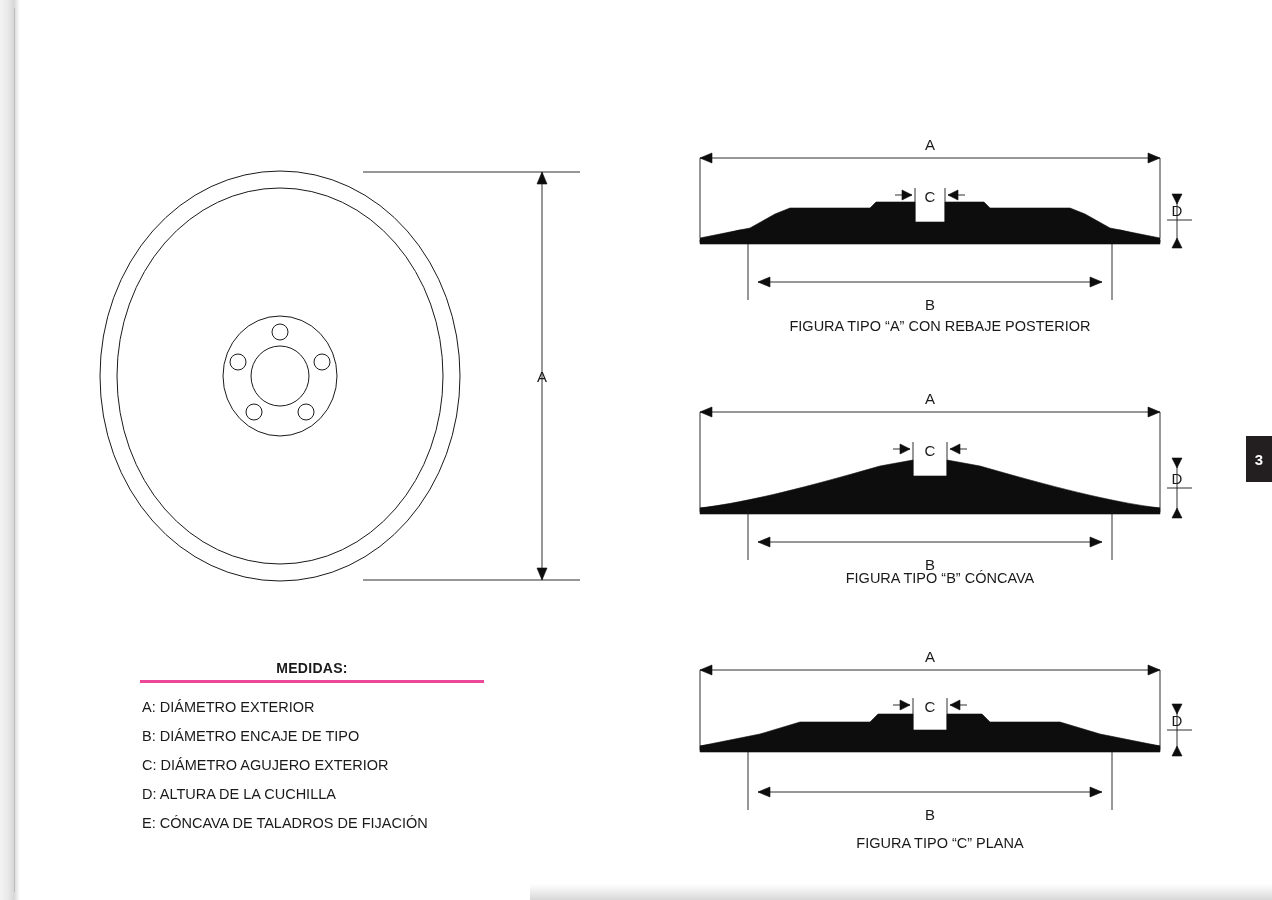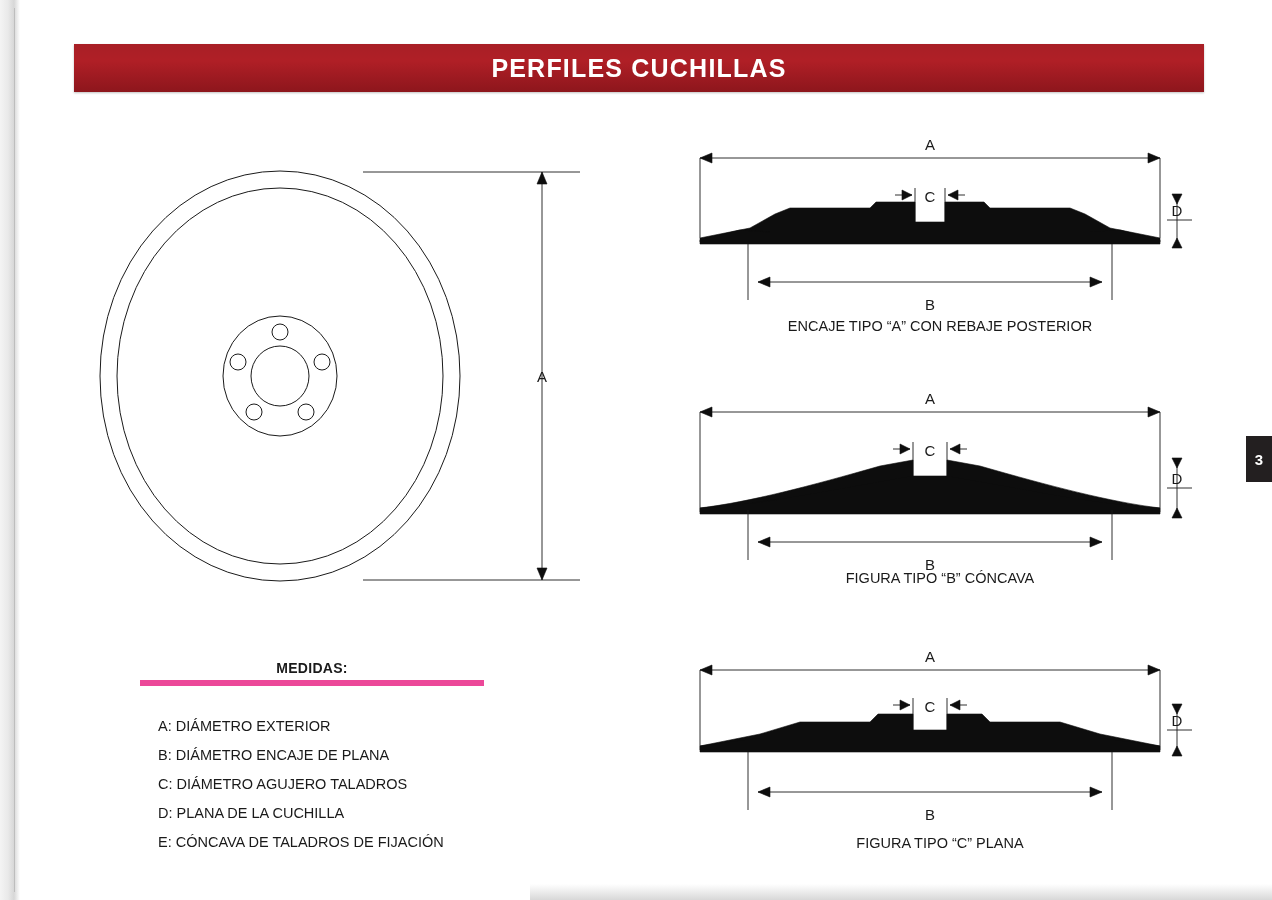--- a/index.html
+++ b/index.html
@@ -98,26 +98,26 @@
     left: 140px;
     top: 660px;
     width: 360px;
   }
   .measures-title {
     text-align: center;
     font-size: 14px;
     font-weight: bold;
     letter-spacing: .3px;
     padding-bottom: 4px;
-    border-bottom: 6px solid #ec4899;
+    border-bottom: 3px solid #ec4899;
     width: 344px;
   }
   .measures ul {
     list-style: none;
-    margin: 16px;
+    margin: 0;
     padding: 10px 0 0 2px;
   }
   .measures li {
     font-size: 14.5px;
     line-height: 29px;
     white-space: nowrap;
   }
 
   
   .figure {
@@ -148,23 +148,20 @@
 </style>
 </head>
 <body>
 
 <div class="page">
 
   <div class="gutter"></div>
   <div class="gutter-line"></div>
   <div class="bottom-shadow"></div>
 
-  <div class="banner">
-    <span class="banner-title">PERFILES CUCHILLAS</span>
-  </div>
 
   <div class="page-tab">3</div>
 
   <div class="front-view">
     <svg width="520" height="460" viewBox="0 0 520 460">
 
       <ellipse class="ln" cx="200" cy="226" rx="180" ry="205"></ellipse>
       <ellipse class="ln" cx="200" cy="226" rx="163" ry="188"></ellipse>
 
       <ellipse class="ln" cx="200" cy="226" rx="57" ry="60"></ellipse>
@@ -184,23 +181,23 @@
       <polygon class="blade" points="462,22 457,34 467,34"></polygon>
       <polygon class="blade" points="462,430 457,418 467,418"></polygon>
       <text class="txt txt-c" x="462" y="232" dx="0">A</text>
     </svg>
   </div>
 
   <div class="measures">
     <div class="measures-title">MEDIDAS:</div>
     <ul>
       <li>A: DIÁMETRO EXTERIOR</li>
-      <li>B: DIÁMETRO ENCAJE DE PLANA</li>
-      <li>C: DIÁMETRO AGUJERO TALADROS</li>
-      <li>D: PLANA DE LA CUCHILLA</li>
+      <li>B: DIÁMETRO ENCAJE DE TIPO</li>
+      <li>C: DIÁMETRO AGUJERO EXTERIOR</li>
+      <li>D: ALTURA DE LA CUCHILLA</li>
       <li>E: CÓNCAVA DE TALADROS DE FIJACIÓN</li>
     </ul>
   </div>
 
   <div class="figure fig1">
     <svg width="520" height="200" viewBox="0 0 520 200">
 
       <line class="thin" x1="20" y1="18" x2="480" y2="18"></line>
       <polygon class="blade" points="20,18 32,13 32,23"></polygon>
       <polygon class="blade" points="480,18 468,13 468,23"></polygon>
@@ -226,21 +223,21 @@
       <text class="txt txt-c" x="497" y="76">D</text>
 
       <line class="thin" x1="68" y1="104" x2="68" y2="160"></line>
       <line class="thin" x1="432" y1="104" x2="432" y2="160"></line>
       <line class="thin" x1="78" y1="142" x2="422" y2="142"></line>
       <polygon class="blade" points="78,142 90,137 90,147"></polygon>
       <polygon class="blade" points="422,142 410,137 410,147"></polygon>
       <text class="txt txt-c" x="250" y="170">B</text>
     </svg>
   </div>
-  <div class="fig-caption cap1">ENCAJE TIPO “A” CON REBAJE POSTERIOR</div>
+  <div class="fig-caption cap1">FIGURA TIPO “A” CON REBAJE POSTERIOR</div>
 
   <div class="figure fig2">
     <svg width="520" height="200" viewBox="0 0 520 200">
 
       <line class="thin" x1="20" y1="22" x2="480" y2="22"></line>
       <polygon class="blade" points="20,22 32,17 32,27"></polygon>
       <polygon class="blade" points="480,22 468,17 468,27"></polygon>
       <line class="thin" x1="20" y1="22" x2="20" y2="118"></line>
       <line class="thin" x1="480" y1="22" x2="480" y2="118"></line>
       <text class="txt txt-c" x="250" y="14">A</text>

